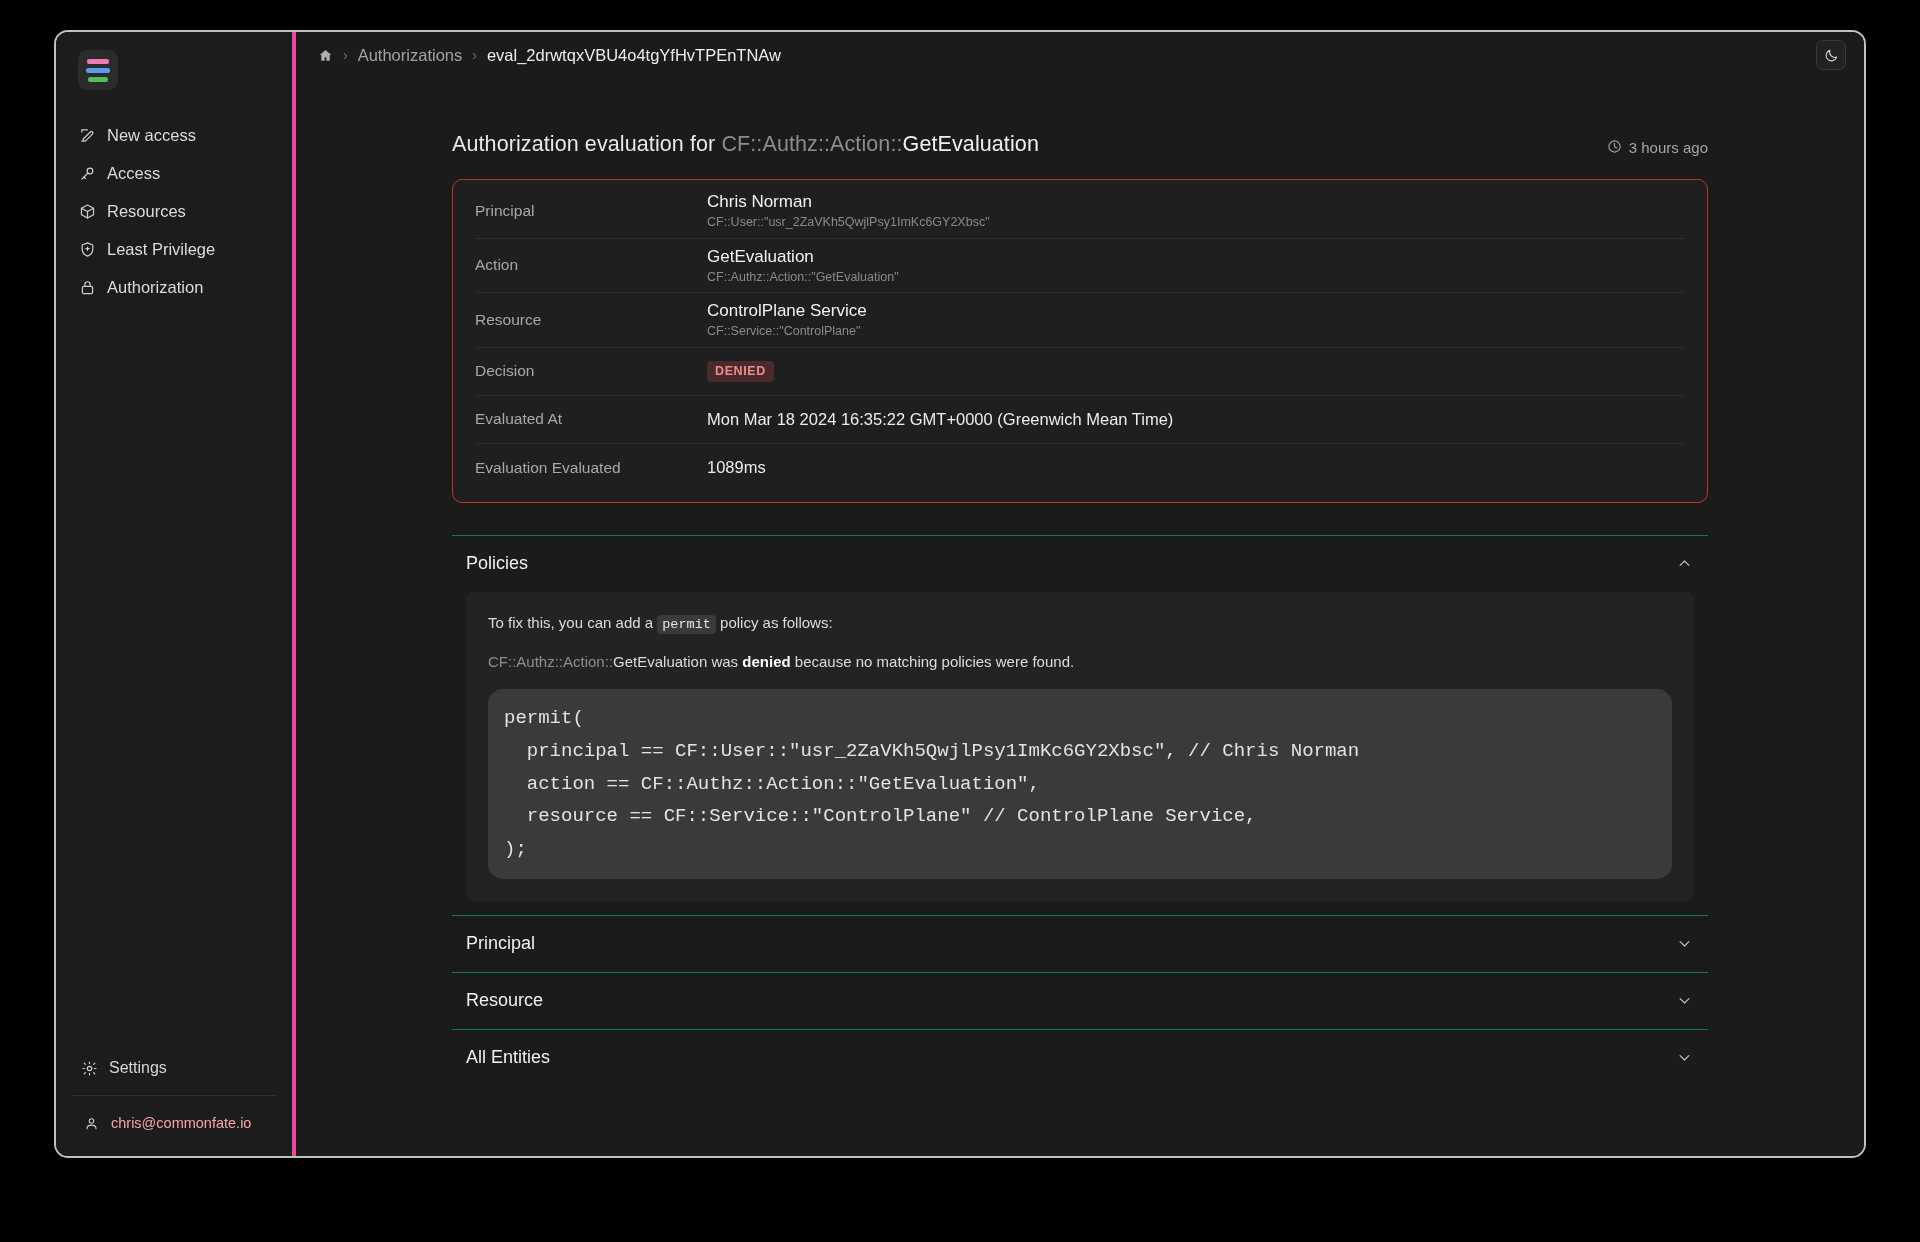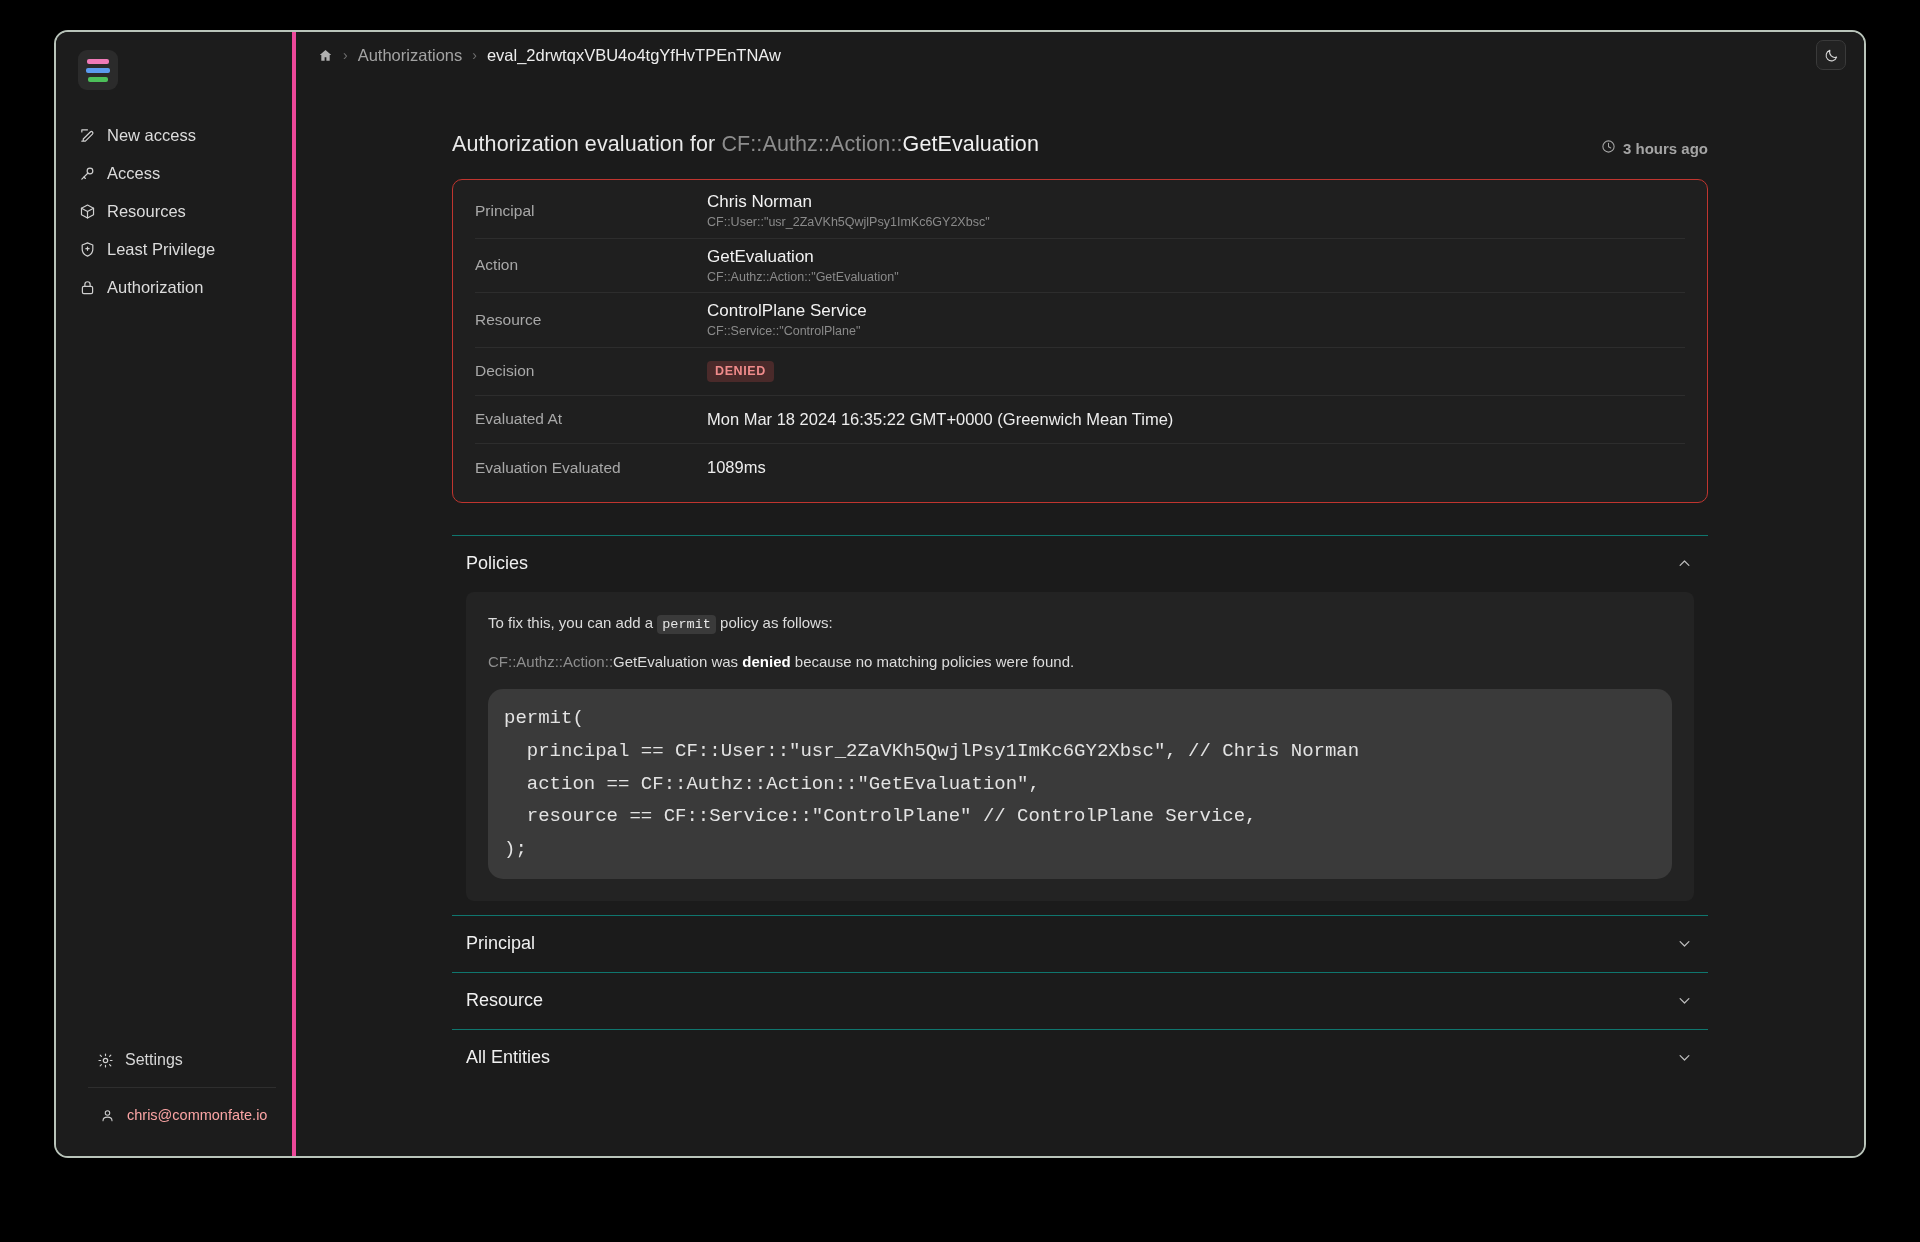--- a/index.html
+++ b/index.html
@@ -87,21 +87,21 @@
   .nav-ico {
     width: 18px; height: 18px;
     display: flex; align-items: center; justify-content: center;
     flex: 0 0 18px;
     color: #cfcfcf;
   }
   .nav-ico svg { display: block; }
 
   .sidebar-spacer { flex: 1 1 auto; }
 
-  .sidebar-foot { padding-bottom: 22px; margin-left: 16px; }
+  .sidebar-foot { padding-bottom: 14px; }
   .foot-item {
     display: flex;
     align-items: center;
     gap: 11px;
     height: 38px;
     padding: 0 14px 0 24px;
     color: #d7d7d7;
     font-size: 16px;
     cursor: pointer;
     white-space: nowrap;
@@ -178,26 +178,25 @@
     color: #e9e9e9;
     letter-spacing: .1px;
     white-space: nowrap;
     text-align: right;
   }
   .page-title .muted { color: #8d8d8d; }
   .page-title .strong { color: #f0f0f0; }
 
   .timeago {
     display: flex;
-    align-items: flex-end;
+    align-items: flex-start;
     gap: 7px;
     color: #a5a5a5;
     font-size: 15px;
     white-space: nowrap;
-    font-weight: bold;
   }
 
   
   .summary-card {
     margin: 0 18px;
     border: 1.5px solid #c0352f;
     border-radius: 10px;
     background: #1f1f1f;
     padding: 4px 22px 10px 22px;
   }

